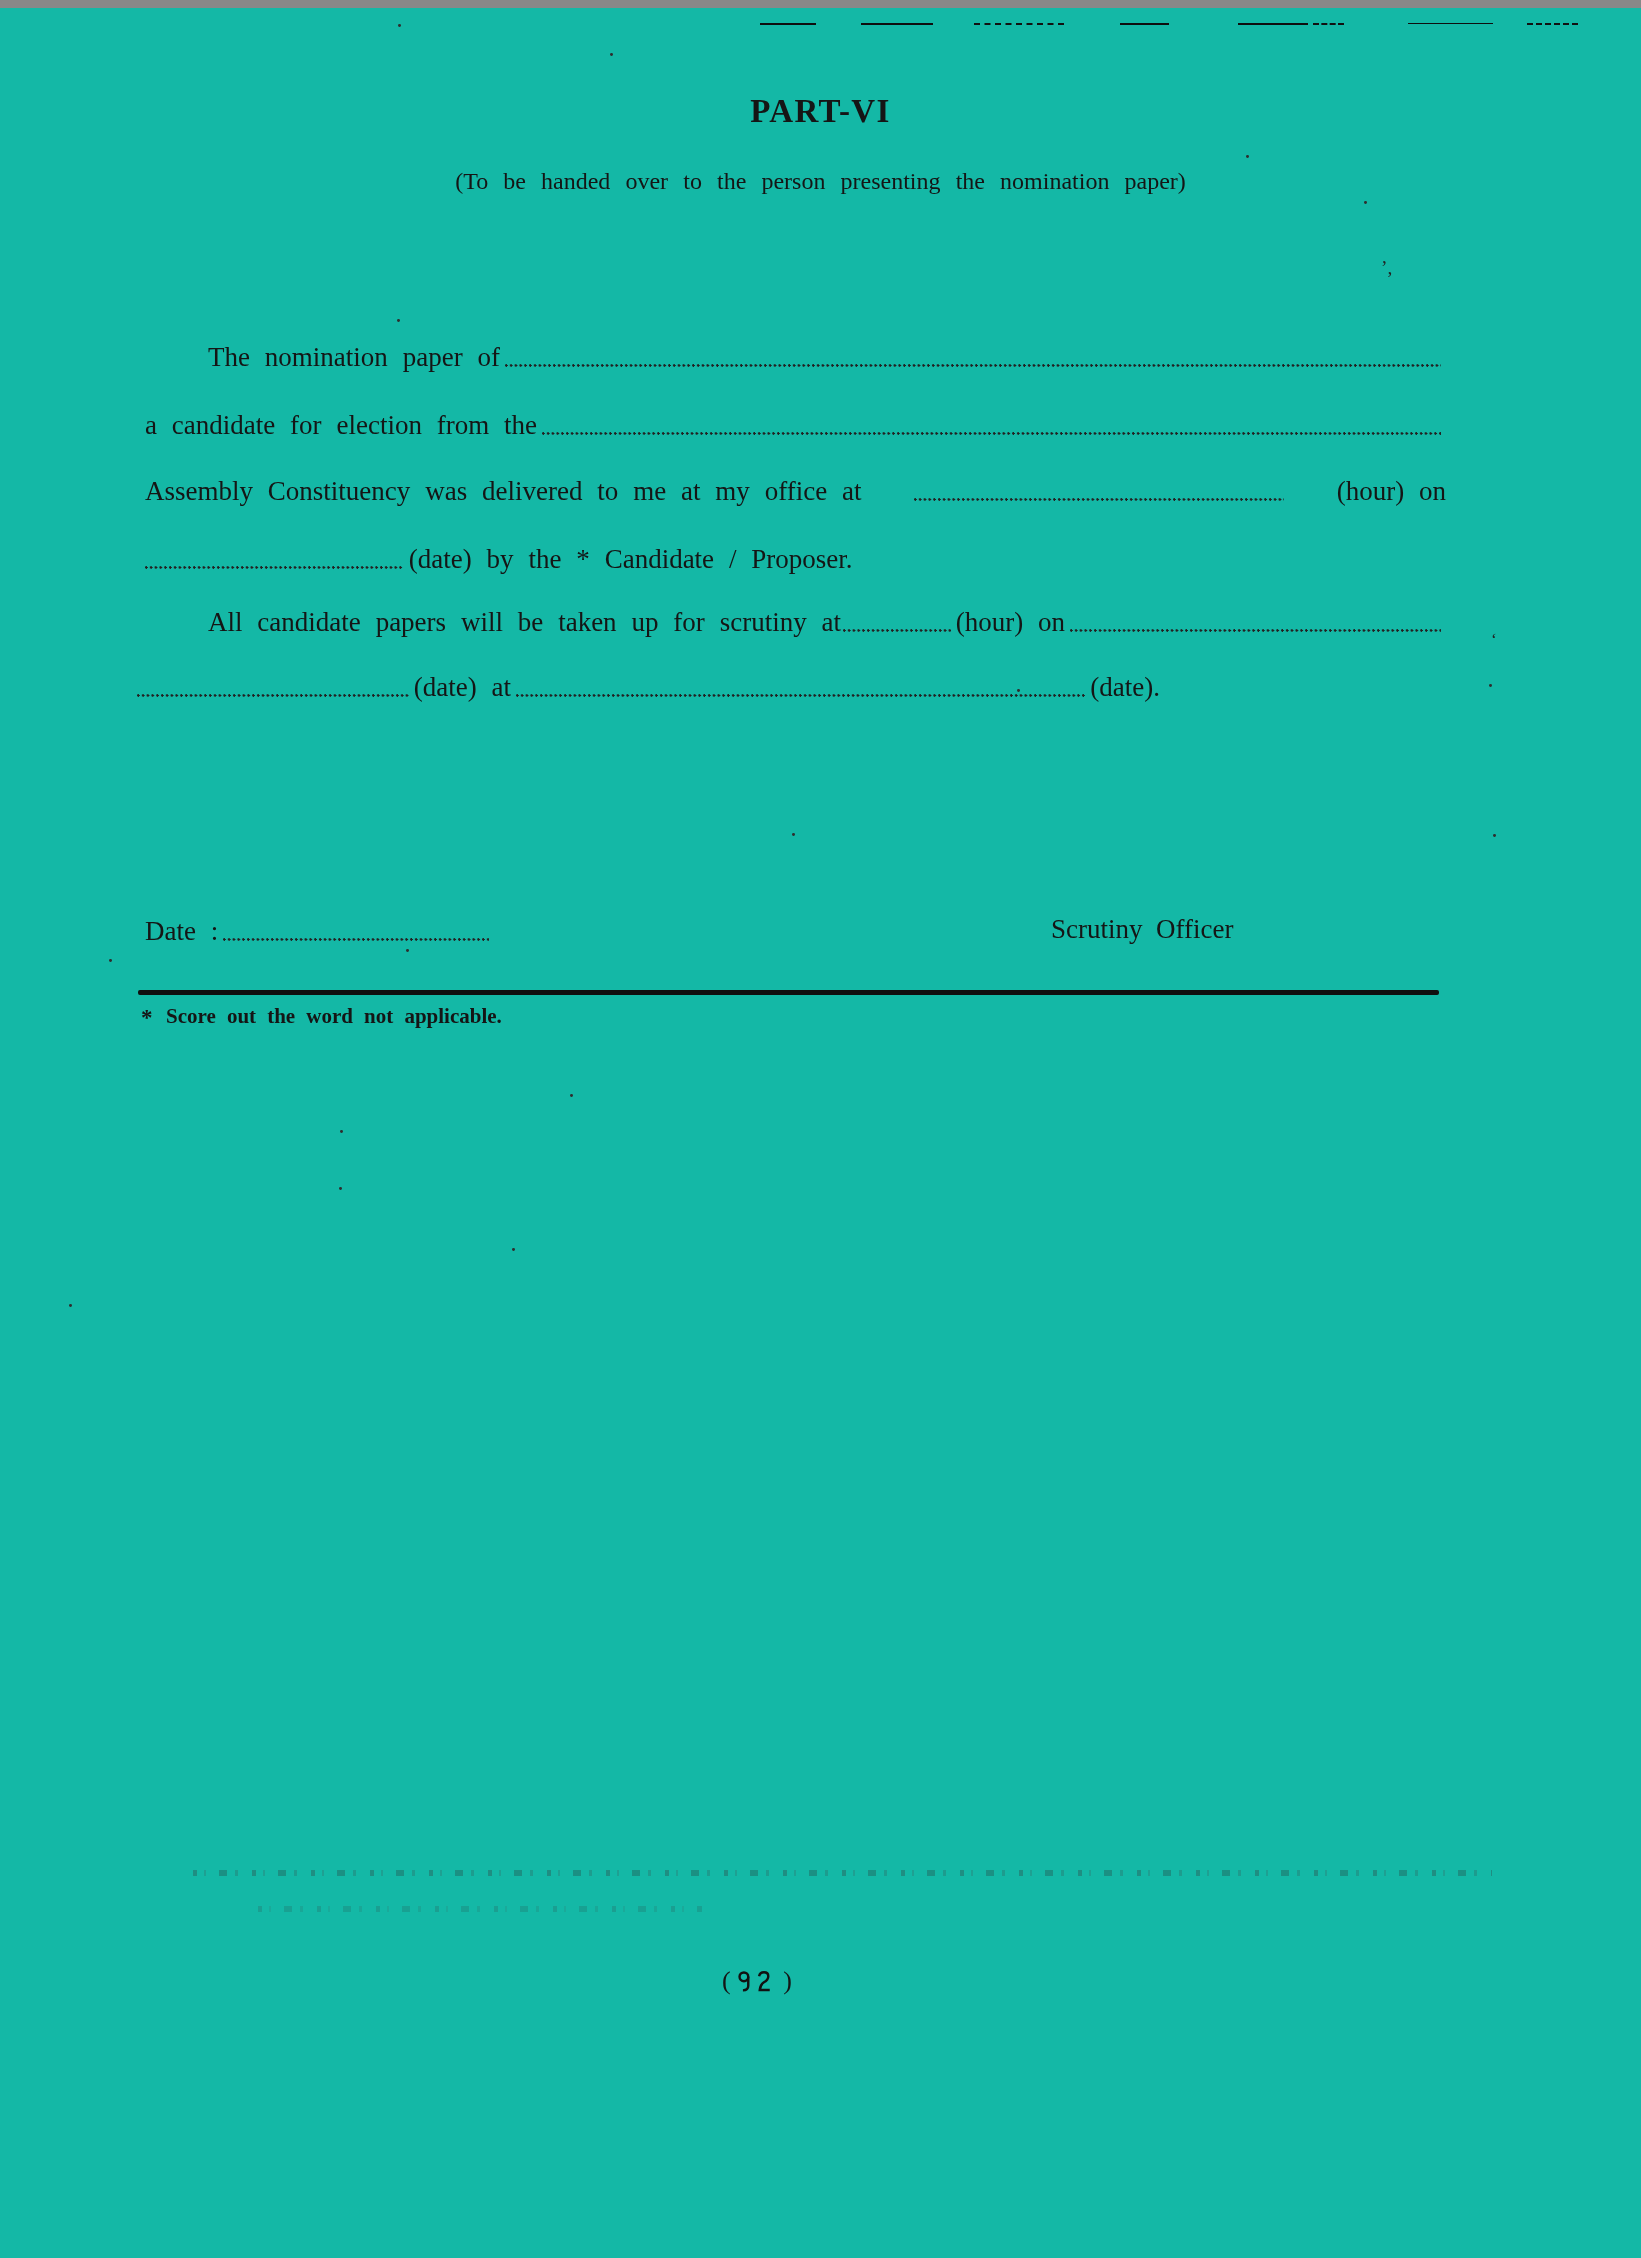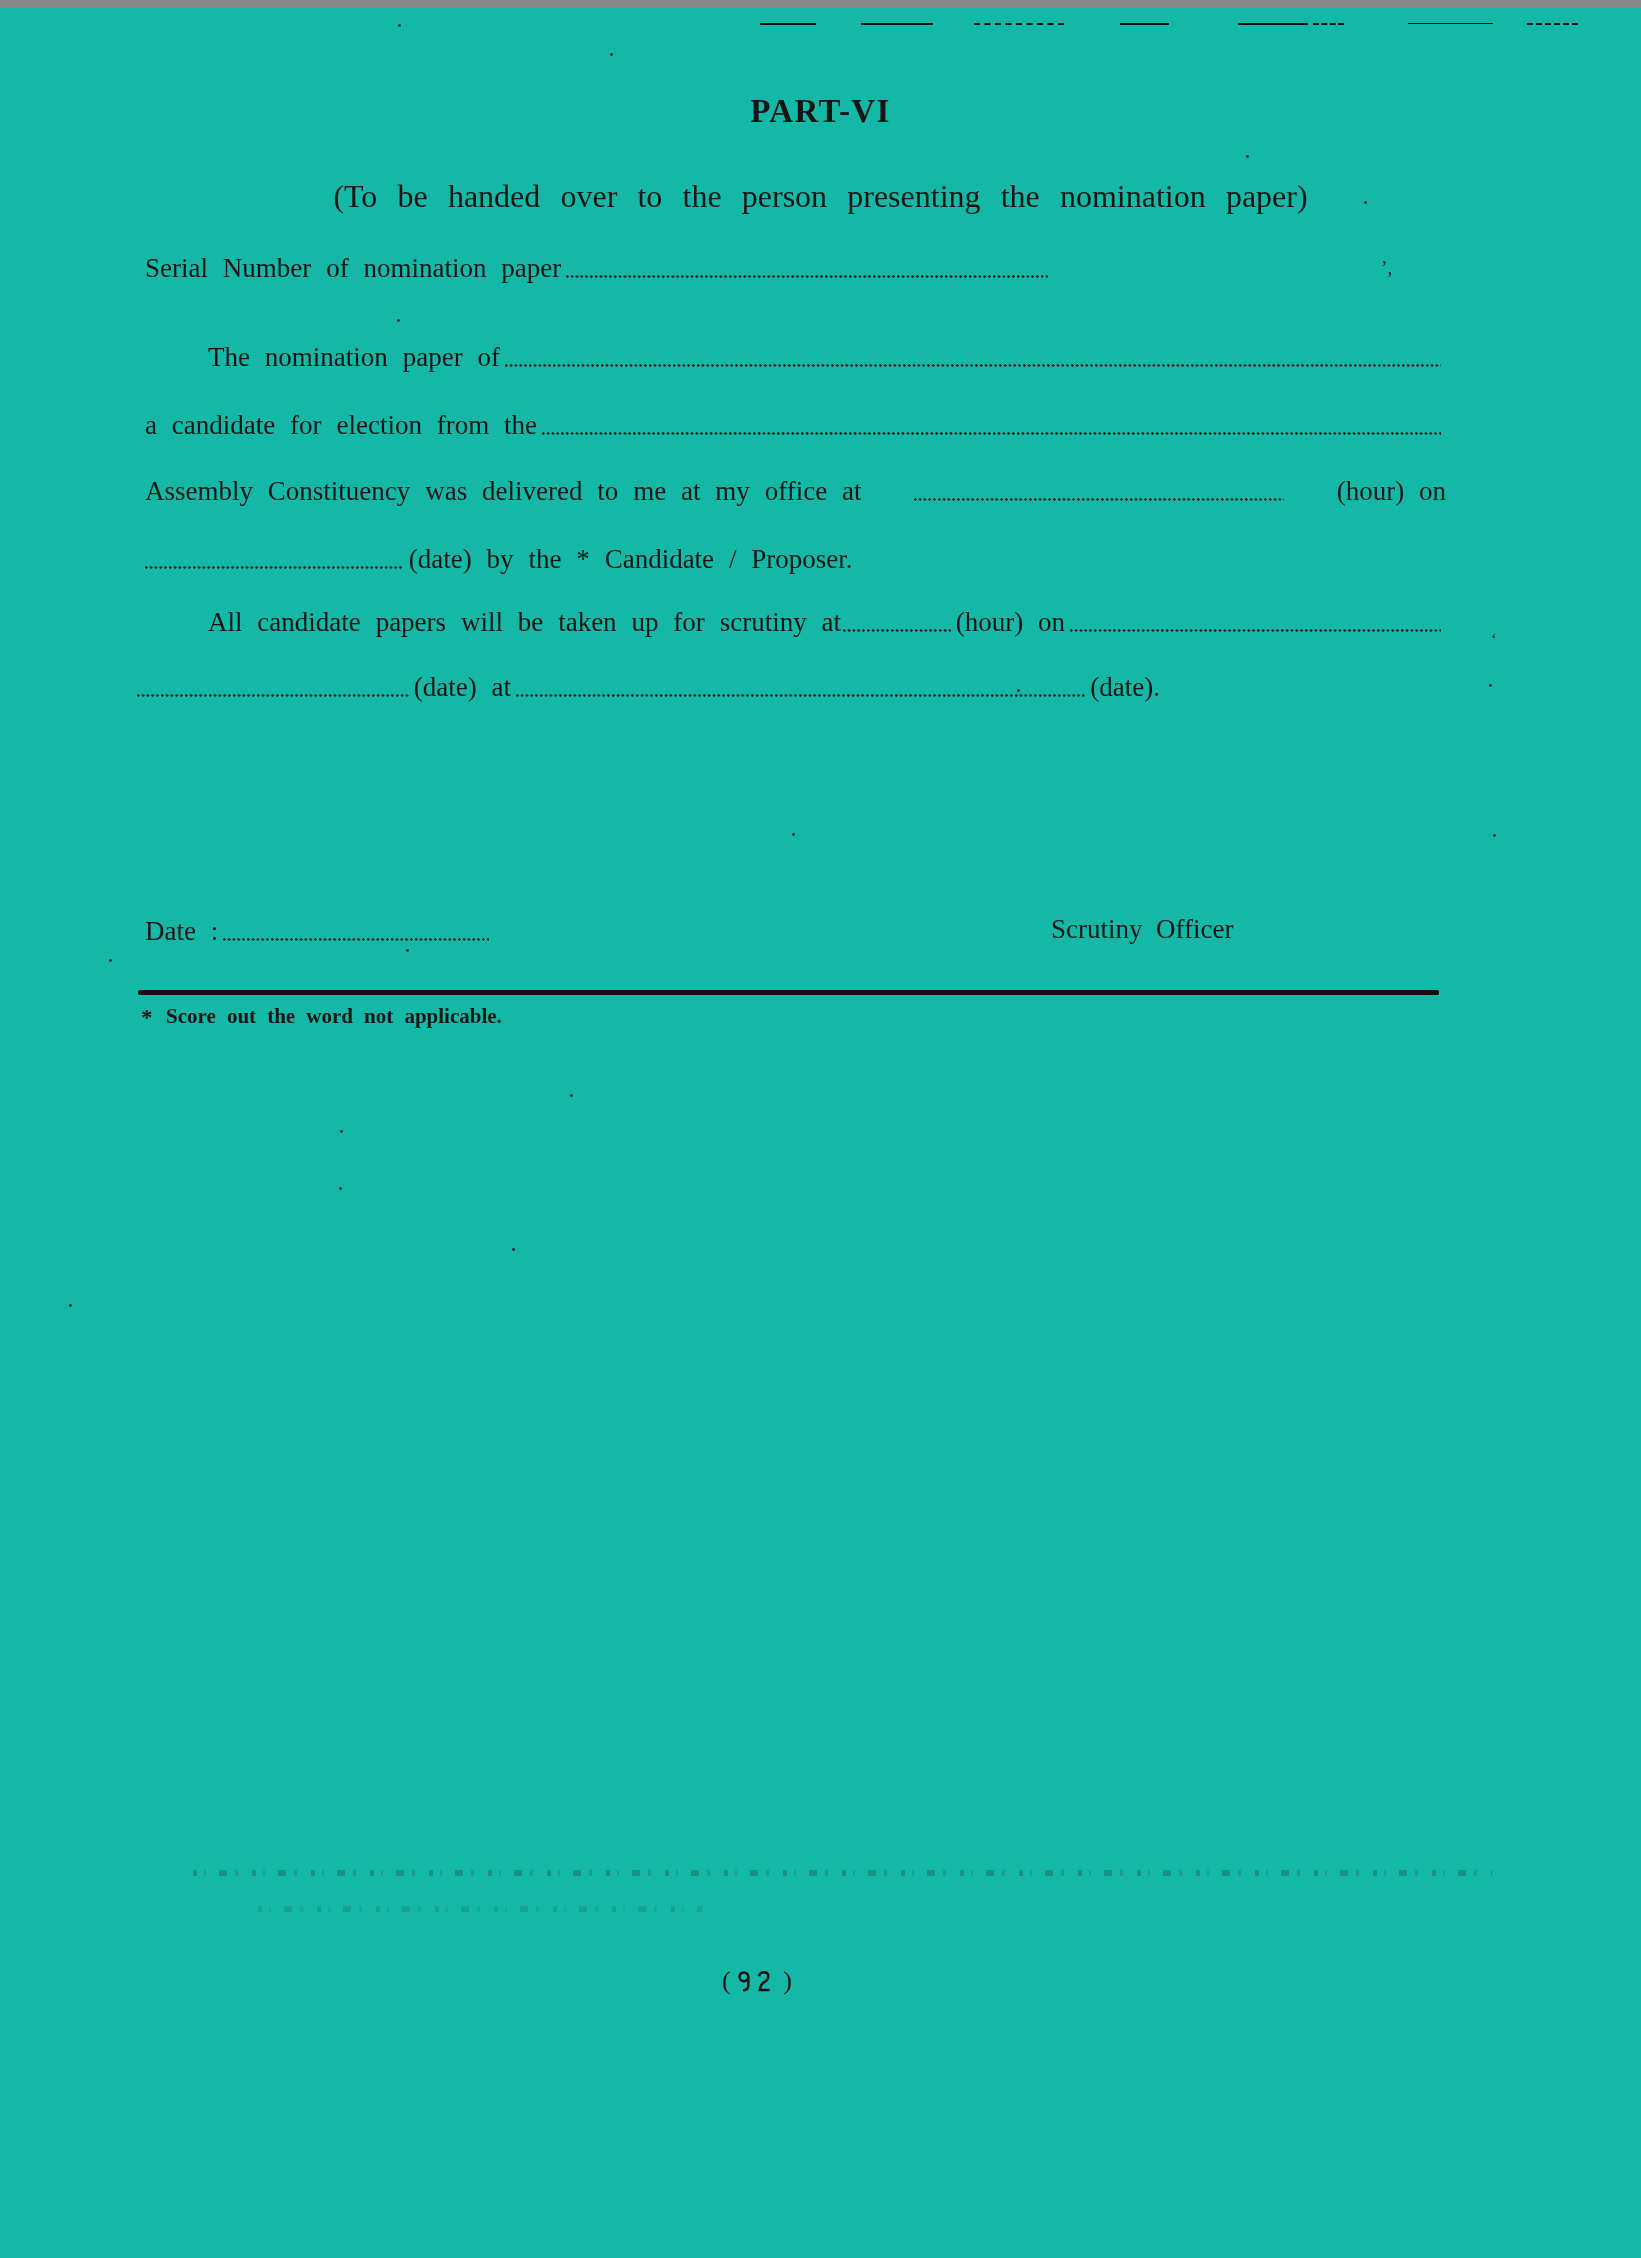--- a/index.html
+++ b/index.html
@@ -9,21 +9,21 @@
     margin:8px auto;
     background:#14b8a6;
     font-family:"Liberation Serif","DejaVu Serif",serif;
     color:#151515;
     overflow:hidden;
   }
   
   .center{position:absolute;left:0;right:0;text-align:center;}
   .part-heading{top:85px;font-size:33px;font-weight:bold;letter-spacing:1.4px;word-spacing:0.1em;}
   .main-title{top:133px;font-size:30px;font-weight:bold;word-spacing:0.22em;letter-spacing:0.3px;}
-  .subtitle{top:170px;font-size:32px;word-spacing:0.38em;}
+  .subtitle{top:160px;font-size:24px;word-spacing:0.38em;}
   
   .formline{
     position:absolute;
     display:flex;align-items:baseline;
     font-size:27px;line-height:31px;word-spacing:0.30em;
     white-space:nowrap;
   }
   .dots{
     flex:1 1 auto;
     align-self:flex-end;
@@ -70,24 +70,20 @@
   <div class="topdash dotted" style="left:974px;width:90px;"></div>
   <div class="topdash" style="left:1120px;width:49px;"></div>
   <div class="topdash" style="left:1238px;width:70px;"></div>
   <div class="topdash dotted" style="left:1313px;width:31px;"></div>
   <div class="topdash" style="left:1408px;width:85px;height:1.9px;"></div>
   <div class="topdash dotted" style="left:1527px;width:51px;"></div>
 
   <div class="center part-heading">PART-VI</div>
   <div class="center subtitle">(To be handed over to the person presenting the nomination paper)</div>
 
-  <div class="formline" style="left:145px;top:245px;width:908px;">
-    <span>Serial Number of nomination paper</span>
-    <span class="dots"></span>
-  </div>
 
   <div class="formline" style="left:208px;top:334px;width:1238px;">
     <span>The nomination paper of</span>
     <span class="dots"></span>
   </div>
 
   <div class="formline" style="left:145px;top:402px;width:1301px;">
     <span>a candidate for election from the</span>
     <span class="dots"></span>
   </div>

